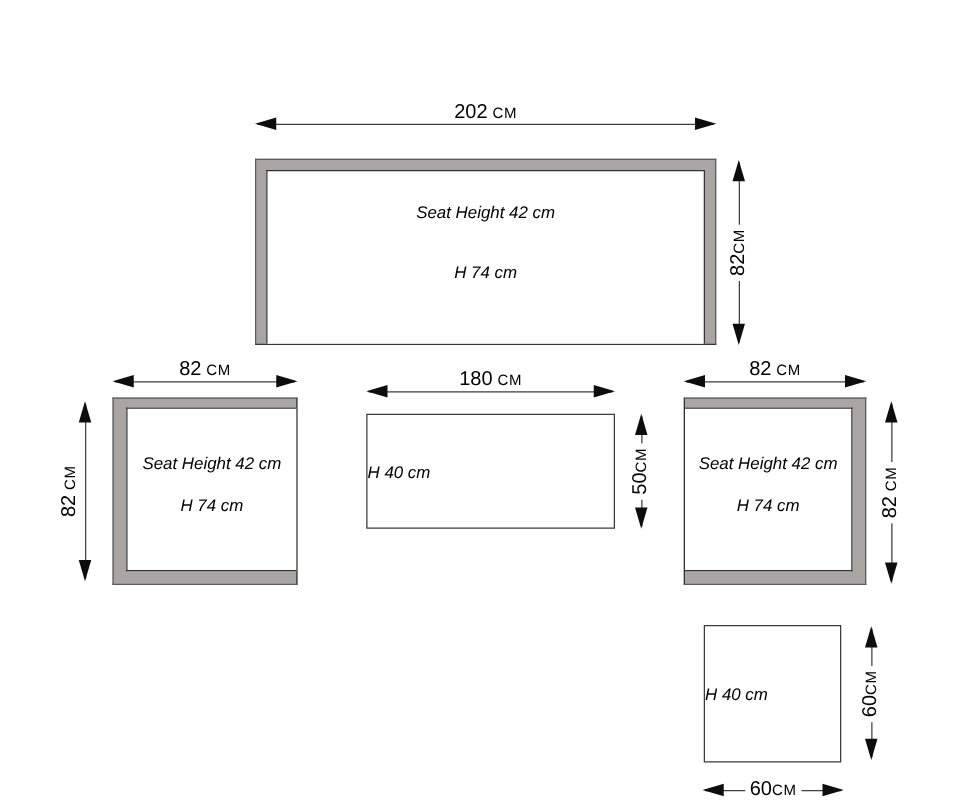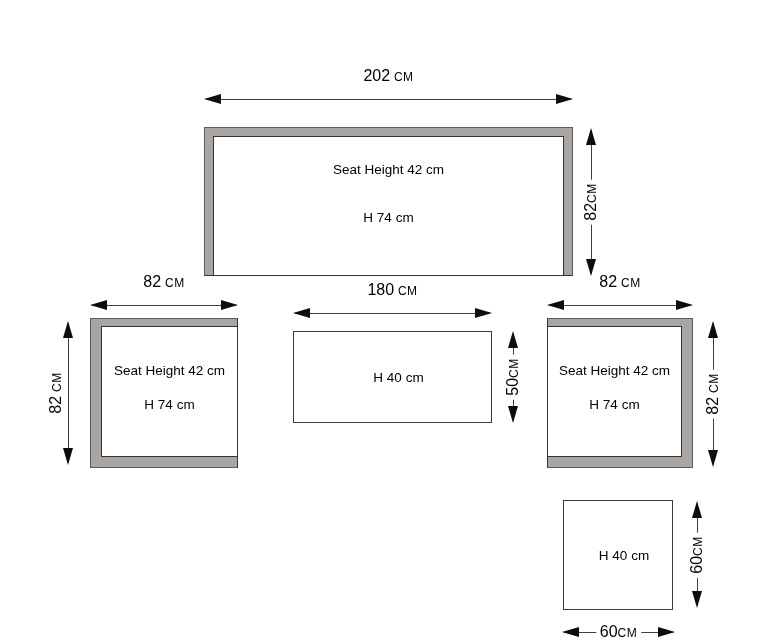--- a/index.html
+++ b/index.html
@@ -2,21 +2,21 @@
 <html><head>
 <meta charset="utf-8">
 <style>
   html,body { margin:0; padding:0; background:#ffffff; }
   #canvas {
     position:relative; width:763px; height:643px; background:#ffffff;
     font-family:"Liberation Sans", sans-serif; color:#111; overflow:hidden;
   }
 
   
-  .shape { position:absolute; box-sizing:border-box; }
+  .shape { position:absolute; box-sizing:border-box;font-style:italic; }
 
   .sofa {
     left:204px; top:127px; width:369px; height:149px;
     background:#a9a5a2; border:1px solid #5c5c5c; border-bottom:1px solid #333;
   }
   .sofa .inner {
     position:absolute; left:8px; right:8px; top:8px; bottom:0;
     background:#fff; border:1px solid #333; border-bottom:none;
   }
 
@@ -24,37 +24,37 @@
   .chair-left  { left:90px;  top:318px; width:148px; height:150px;
                  border:1px solid #5c5c5c; border-right:1px solid #333; }
   .chair-left .inner  { position:absolute; left:10px; top:7px; bottom:10px; right:0;
                  background:#fff; border:1px solid #333; border-right:none; }
   .chair-right { left:547px; top:318px; width:146px; height:150px;
                  border:1px solid #5c5c5c; border-left:1px solid #333; }
   .chair-right .inner { position:absolute; right:10px; top:7px; bottom:10px; left:0;
                  background:#fff; border:1px solid #333; border-left:none; }
 
   .plain-table { background:#fff; border:1px solid #3a3a3a;
-                 display:flex; align-items:center; justify-content:center;padding-left:12px; }
+                 display:flex; align-items:center; justify-content:flex-start; }
   .coffee-table { left:293px; top:331px; width:199px; height:92px; }
   .side-table   { left:563px; top:500px; width:110px; height:110px; }
 
   .shape-label { position:absolute; left:0; right:0; text-align:center;
                  font-size:13.5px; line-height:16px; color:#000; white-space:nowrap; }
   .sofa .t1 { top:25px; }  .sofa .t2 { top:73px; }
   .chair .t1 { top:36px; } .chair .t2 { top:70px; }
   .plain-table .t-only { position:static; font-size:13.5px; color:#000; }
 
   
   .dim-h { position:absolute; height:0; }
   .dim-h .dline { position:absolute; left:2px; right:2px; top:-0.5px; height:1px; background:#3f3f3f; }
   .dim-h .ah { position:absolute; width:0; height:0; top:-5px; }
   .dim-h .ah.left  { left:0;  border-top:5px solid transparent; border-bottom:5px solid transparent; border-right:17px solid #0d0d0d; }
   .dim-h .ah.right { right:0; border-top:5px solid transparent; border-bottom:5px solid transparent; border-left:17px solid #0d0d0d; }
-  .dim-h .hlabel { position:absolute; left:50%; bottom:14px; transform:translateX(-50%); white-space:nowrap; }
+  .dim-h .hlabel { position:absolute; left:50%; bottom:0; transform:translateX(-50%); white-space:nowrap; }
   .dim-h.on-line .hlabel { bottom:auto; top:0; transform:translate(-50%,-50%); background:#fff; padding:0 4px; }
 
   .dim-v { position:absolute; width:0; }
   .dim-v .dline { position:absolute; top:2px; bottom:2px; left:-0.5px; width:1px; background:#3f3f3f; }
   .dim-v .ah { position:absolute; width:0; height:0; left:-5px; }
   .dim-v .ah.up   { top:0;    border-left:5px solid transparent; border-right:5px solid transparent; border-bottom:17px solid #0d0d0d; }
   .dim-v .ah.down { bottom:0; border-left:5px solid transparent; border-right:5px solid transparent; border-top:17px solid #0d0d0d; }
   .dim-v .vlabel { position:absolute; top:50%; left:0;
                    transform:translate(-50%,-50%) rotate(-90deg);
                    white-space:nowrap; background:#fff; padding:0 4px; }

